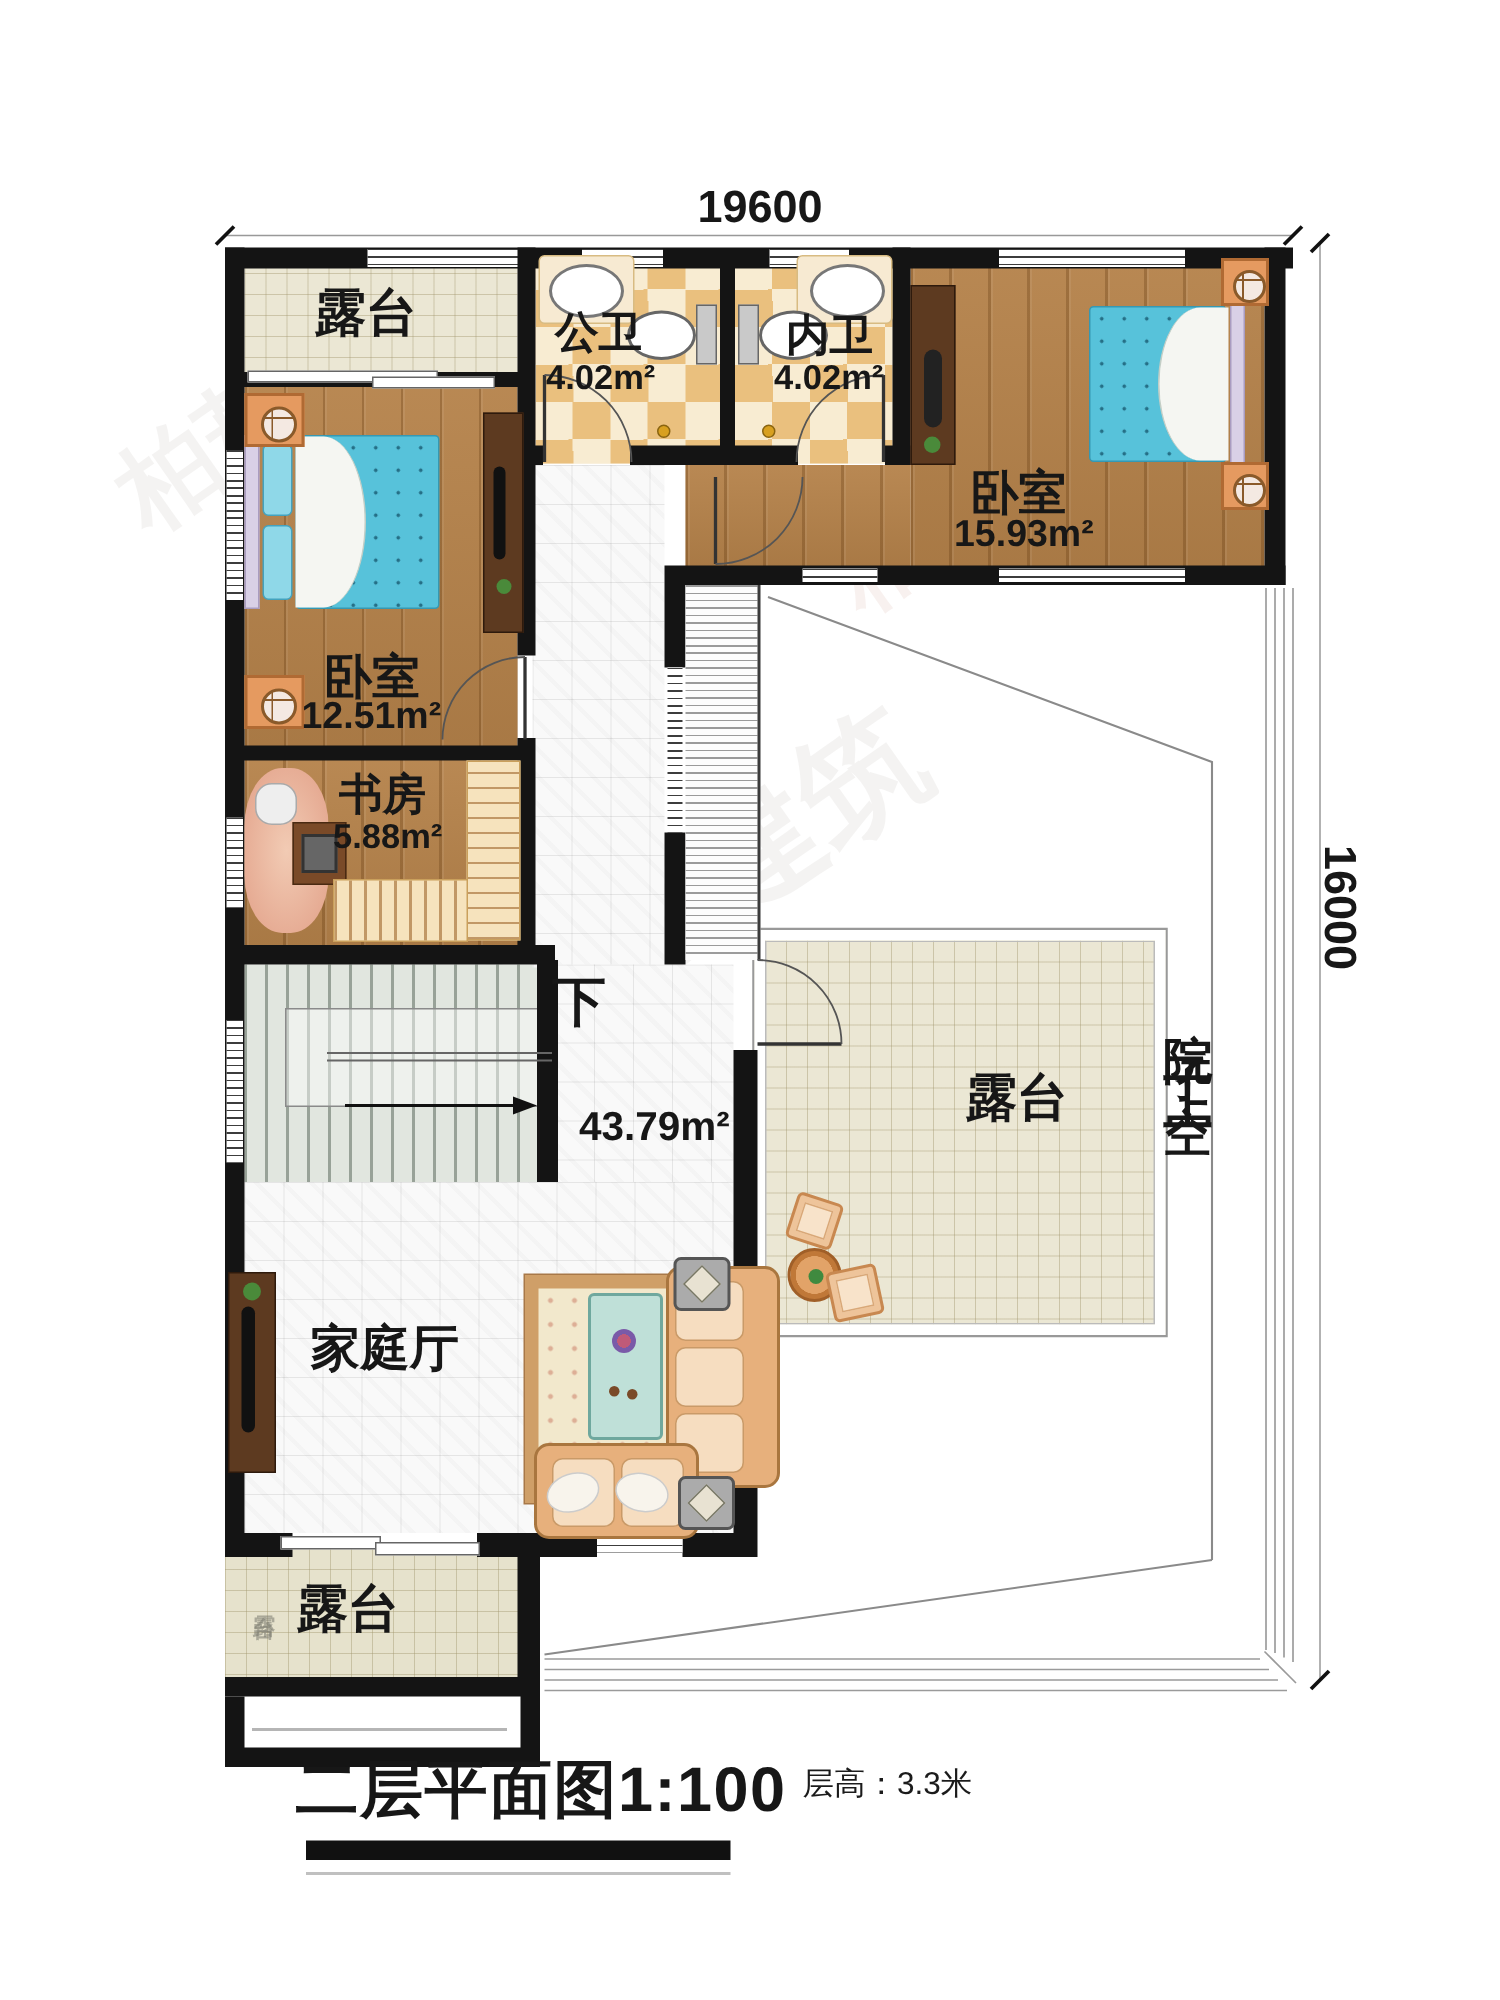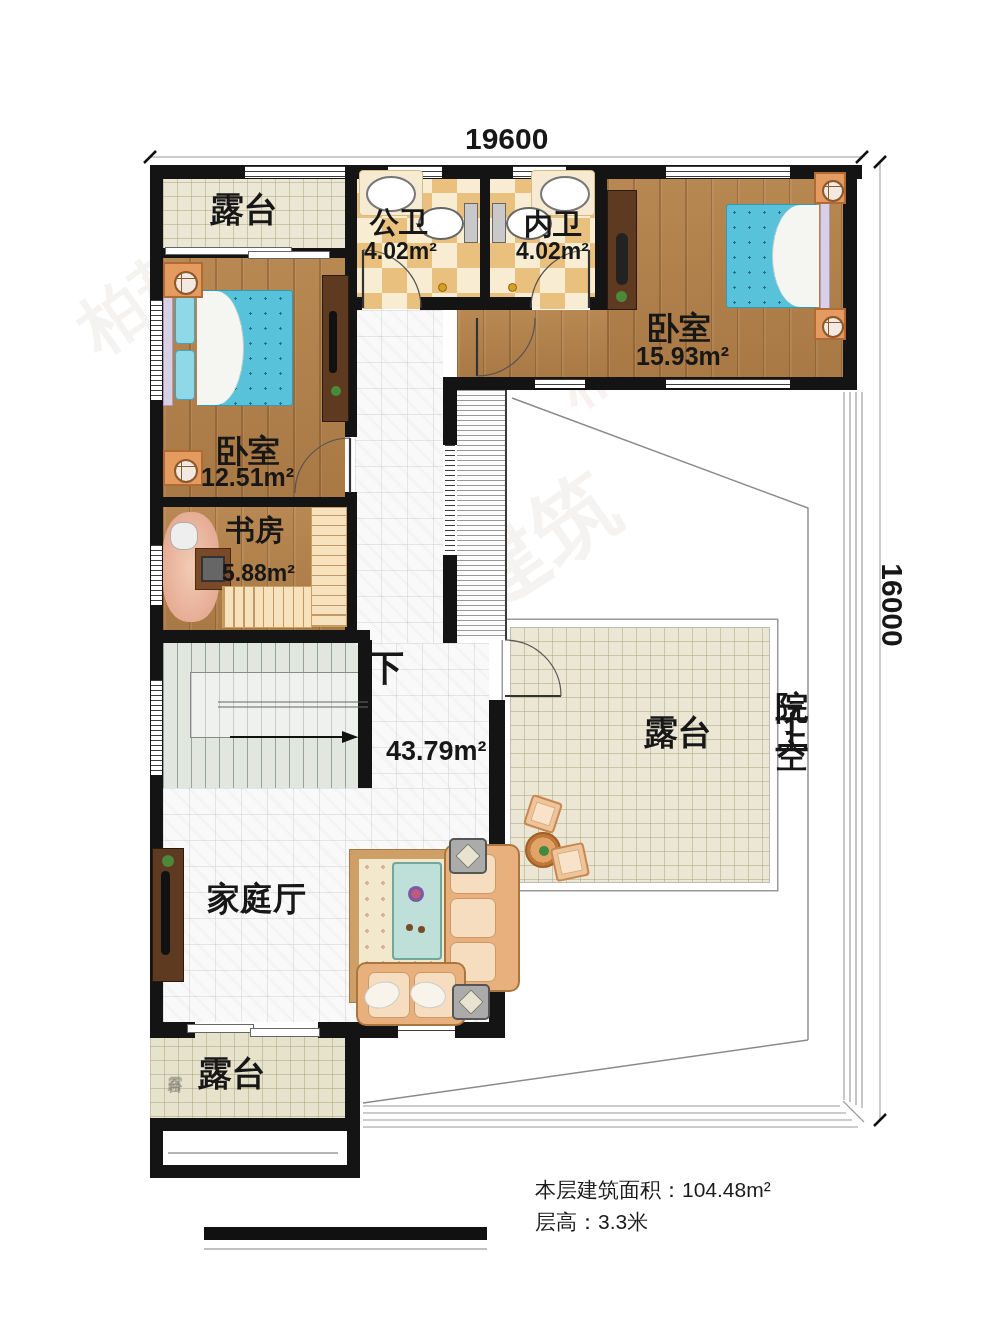--- a/index.html
+++ b/index.html
@@ -286,42 +286,40 @@
   <div class="lbl" style="left:524px;top:210px;font-size:29px;">内卫</div>
   <div class="lbl" style="left:516px;top:240px;font-size:23px;">4.02m²</div>
 
   <div class="lbl" style="left:647px;top:312px;font-size:32px;">卧室</div>
   <div class="lbl" style="left:636px;top:344px;font-size:25px;">15.93m²</div>
 
   <div class="lbl" style="left:216px;top:435px;font-size:32px;">卧室</div>
   <div class="lbl" style="left:201px;top:465px;font-size:25px;">12.51m²</div>
 
   <div class="lbl" style="left:226px;top:516px;font-size:29px;">书房</div>
-  <div class="lbl" style="left:222px;top:546px;font-size:23px;margin-top:16px;">5.88m²</div>
+  <div class="lbl" style="left:222px;top:546px;font-size:23px;">5.88m²</div>
 
   <div class="lbl" style="left:368px;top:650px;font-size:36px;">下</div>
   <div class="lbl" style="left:386px;top:738px;font-size:27px;">43.79m²</div>
 
   <div class="lbl" style="left:207px;top:882px;font-size:33px;">家庭厅</div>
 
   <div class="lbl" style="left:644px;top:715px;font-size:34px;">露台</div>
 
   <div class="lbl" style="left:198px;top:1056px;font-size:34px;">露台</div>
   <div class="lbl" style="left:168px;top:1064px;font-size:15px;color:rgba(120,120,110,.55);writing-mode:vertical-rl;letter-spacing:2px;">露台</div>
 
   <div class="lbl" style="left:776px;top:662px;font-size:33px;writing-mode:vertical-rl;letter-spacing:16px;">院子上空</div>
 
   <div class="lbl" style="left:465px;top:124px;font-size:30px;">19600</div>
   <div class="lbl" style="left:842px;top:590px;width:100px;font-size:30px;text-align:center;transform:rotate(90deg);">16000</div>
 
+  <div class="lbl" style="left:197px;top:1172px;font-size:42px;font-weight:600;letter-spacing:1px;">二层平面图1:100</div>
   <div class="abs" style="left:204px;top:1227px;width:283px;height:13px;background:#111;"></div>
   <div class="abs" style="left:204px;top:1248px;width:283px;height:2px;background:#c0c0c0;"></div>
 
   <div class="abs" style="left:535px;top:1174px;font-size:21px;font-weight:500;color:#1b1b1b;line-height:32px;">
     <div>
-      <span>本层建筑面积：</span><span>104.48m²</span>
-    </div>
-    <div>
       <span>层高：</span><span>3.3米</span>
     </div>
   </div>
 
 </div>
 
 </body></html>

